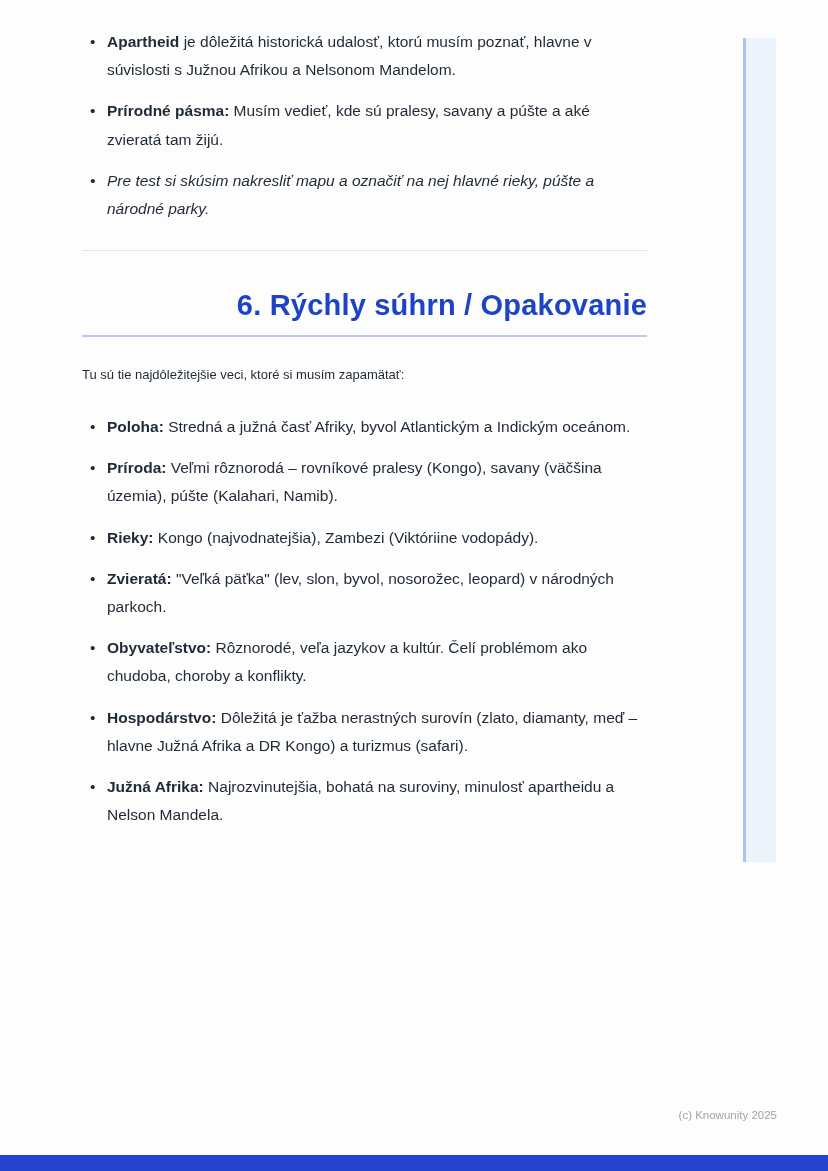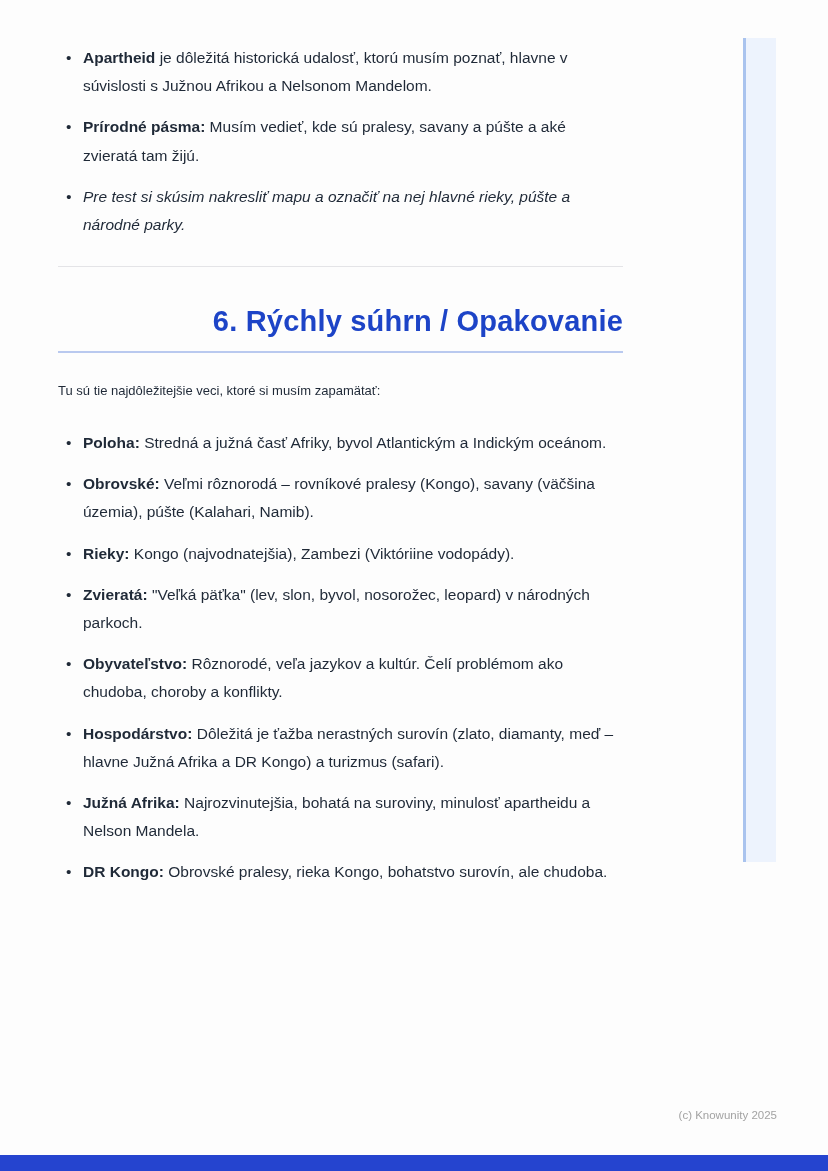--- a/index.html
+++ b/index.html
@@ -10,24 +10,23 @@
     width: 828px;
     height: 1171px;
     position: relative;
     background: var(--page_bg, #fdfdfd);
     font-family: "Liberation Sans", sans-serif;
     color: var(--text, #1f2937);
     overflow: hidden;
   }
   .content {
     position: absolute;
-    left: 58px;
+    left: 82px;
     top: 28px;
     width: 565px;
-    margin-top: 16px;
   }
   ul.bullets {
     list-style: none;
     margin: 0;
     padding: 0 0 0 25px;
   }
   ul.bullets li {
     position: relative;
     font-size: 15.5px;
     line-height: 1.82;
@@ -111,33 +110,32 @@
     <hr class="divider">
 
     <h2 class="section-heading">6. Rýchly súhrn / Opakovanie</h2>
 
     <p class="intro">Tu sú tie najdôležitejšie veci, ktoré si musím zapamätať:</p>
 
     <ul class="bullets">
 
         <li><span class="lead">Poloha:</span><span> Stredná a južná časť Afriky, byvol Atlantickým a Indickým oceánom.</span></li>
 
-        <li><span class="lead">Obrovské:</span><span> Veľmi rôznorodá – rovníkové pralesy (Kongo), savany (väčšina územia), púšte (Kalahari, Namib).</span></li>
+        <li><span class="lead">Príroda:</span><span> Veľmi rôznorodá – rovníkové pralesy (Kongo), savany (väčšina územia), púšte (Kalahari, Namib).</span></li>
 
         <li><span class="lead">Rieky:</span><span> Kongo (najvodnatejšia), Zambezi (Viktóriine vodopády).</span></li>
 
         <li><span class="lead">Zvieratá:</span><span> "Veľká päťka" (lev, slon, byvol, nosorožec, leopard) v národných parkoch.</span></li>
 
         <li><span class="lead">Obyvateľstvo:</span><span> Rôznorodé, veľa jazykov a kultúr. Čelí problémom ako chudoba, choroby a konflikty.</span></li>
 
         <li><span class="lead">Hospodárstvo:</span><span> Dôležitá je ťažba nerastných surovín (zlato, diamanty, meď – hlavne Južná Afrika a DR Kongo) a turizmus (safari).</span></li>
 
         <li><span class="lead">Južná Afrika:</span><span> Najrozvinutejšia, bohatá na suroviny, minulosť apartheidu a Nelson Mandela.</span></li>
 
-        <li><span class="lead">DR Kongo:</span><span> Obrovské pralesy, rieka Kongo, bohatstvo surovín, ale chudoba.</span></li>
       </ul>
 
   </div>
 
   <div class="edge-strip"></div>
 
   <div class="footer-credit">(c) Knowunity 2025</div>
 
   <div class="bottom-bar"></div>
 

